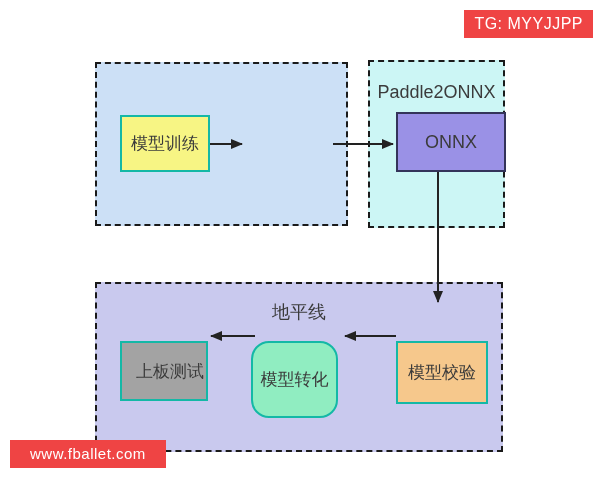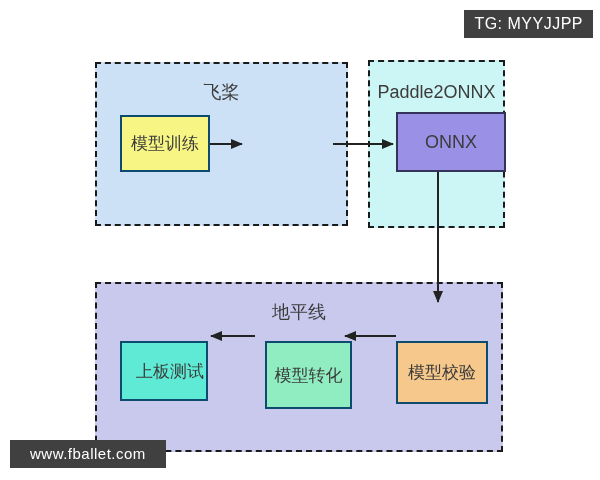--- a/index.html
+++ b/index.html
@@ -3,21 +3,21 @@
 <meta charset="utf-8">
 <style>
   html, body { margin: 0; padding: 0; }
   body {
     width: 600px; height: 480px; position: relative;
     background: #ffffff; overflow: hidden;
     font-family: "Liberation Sans", "DejaVu Sans", sans-serif;
   }
   .watermark {
     position: absolute;
-    background: #404040; color: #ffffff;
+    background: #ef4444; color: #ffffff;
     font-size: 16px; line-height: 20px;
     padding: 4px 10px; letter-spacing: 0.5px;
     white-space: nowrap;
   }
   #wm-top { top: 10px; right: 7px; }
   #wm-bottom { top: 440px; left: 10px; font-size: 15px; padding: 4px 20px; }
 
   .group {
     position: absolute; box-sizing: border-box;
     border: 2px dashed #1a1a1a;
@@ -29,55 +29,54 @@
   .group-title {
     position: absolute; left: 0; width: 100%;
     text-align: center; font-size: 18px; color: #3b3b3b;
   }
   #group-paddle  .group-title { top: 16px; }
   #group-p2o     .group-title { top: 20px; }
   #group-horizon .group-title { top: 16px; }
 
   .node {
     position: absolute; box-sizing: border-box;
-    border: 2px solid #0c4a6e;
+    border: 2px solid #14b8a6;
     display: flex; align-items: center; justify-content: center;
     font-size: 17px; color: #3b3b3b; white-space: nowrap;
   }
   #node-train        { left: 23px;  top: 51px; width: 90px; height: 57px; }
   #node-paddle-model { left: 148px; top: 49px; width: 88px; height: 60px; }
   #node-onnx         { left: 26px;  top: 50px; width: 110px; height: 60px; border-color: #34345a; font-size: 18px; }
   #node-verify       { left: 299px; top: 57px; width: 92px; height: 63px; }
-  #node-convert      { left: 168px; top: 57px; width: 87px; height: 68px; }
+  #node-convert      { left: 154px; top: 57px; width: 87px; height: 77px; border-radius: 18px; }
   #node-board        { left: 23px;  top: 57px; width: 88px; height: 60px; }
 
   #edges { position: absolute; left: 0; top: 0; pointer-events: none; }
 </style>
 </head>
 <body>
 
 <div>
 
   <div class="watermark" id="wm-top">TG: MYYJJPP</div>
 
   <div class="group" id="group-paddle" style="background: rgb(204, 224, 246);">
-    <div class="group-title">飞桨</div>
     <div class="node" id="node-train" style="background: rgb(247, 245, 132);">模型训练</div>
   </div>
 
   <div class="group" id="group-p2o" style="background: rgb(204, 246, 245);">
     <div class="group-title">Paddle2ONNX</div>
     <div class="node" id="node-onnx" style="background: rgb(154, 145, 230);">ONNX</div>
   </div>
 
   <div class="group" id="group-horizon" style="background: rgb(201, 201, 238); margin-top: 36px;">
     <div class="group-title">地平线</div>
     <div class="node" id="node-verify" style="background: rgb(246, 200, 140);">模型校验</div>
     <div class="node" id="node-convert" style="background: rgb(144, 237, 193);">模型转化</div>
-    <div class="node" id="node-board" style="background: #5eead4; padding-left: 12px;">上板测试</div>
+    <div class="node" id="node-board" style="background: #a3a3a3; padding-left: 12px;">上板测试</div>
   </div>
 
   <svg id="edges" width="600" height="480">
     <defs>
       <marker id="ah" viewBox="0 0 12 10" refX="11" refY="5" markerWidth="12" markerHeight="10" orient="auto" markerUnits="userSpaceOnUse">
         <path d="M0,0 L12,5 L0,10 Z" fill="#222222"></path>
       </marker>
     </defs>
     <line x1="210" y1="144" x2="242" y2="144" stroke="#222222" stroke-width="2" marker-end="url(#ah)"></line>
     <line x1="333" y1="144" x2="393" y2="144" stroke="#222222" stroke-width="2" marker-end="url(#ah)"></line>

